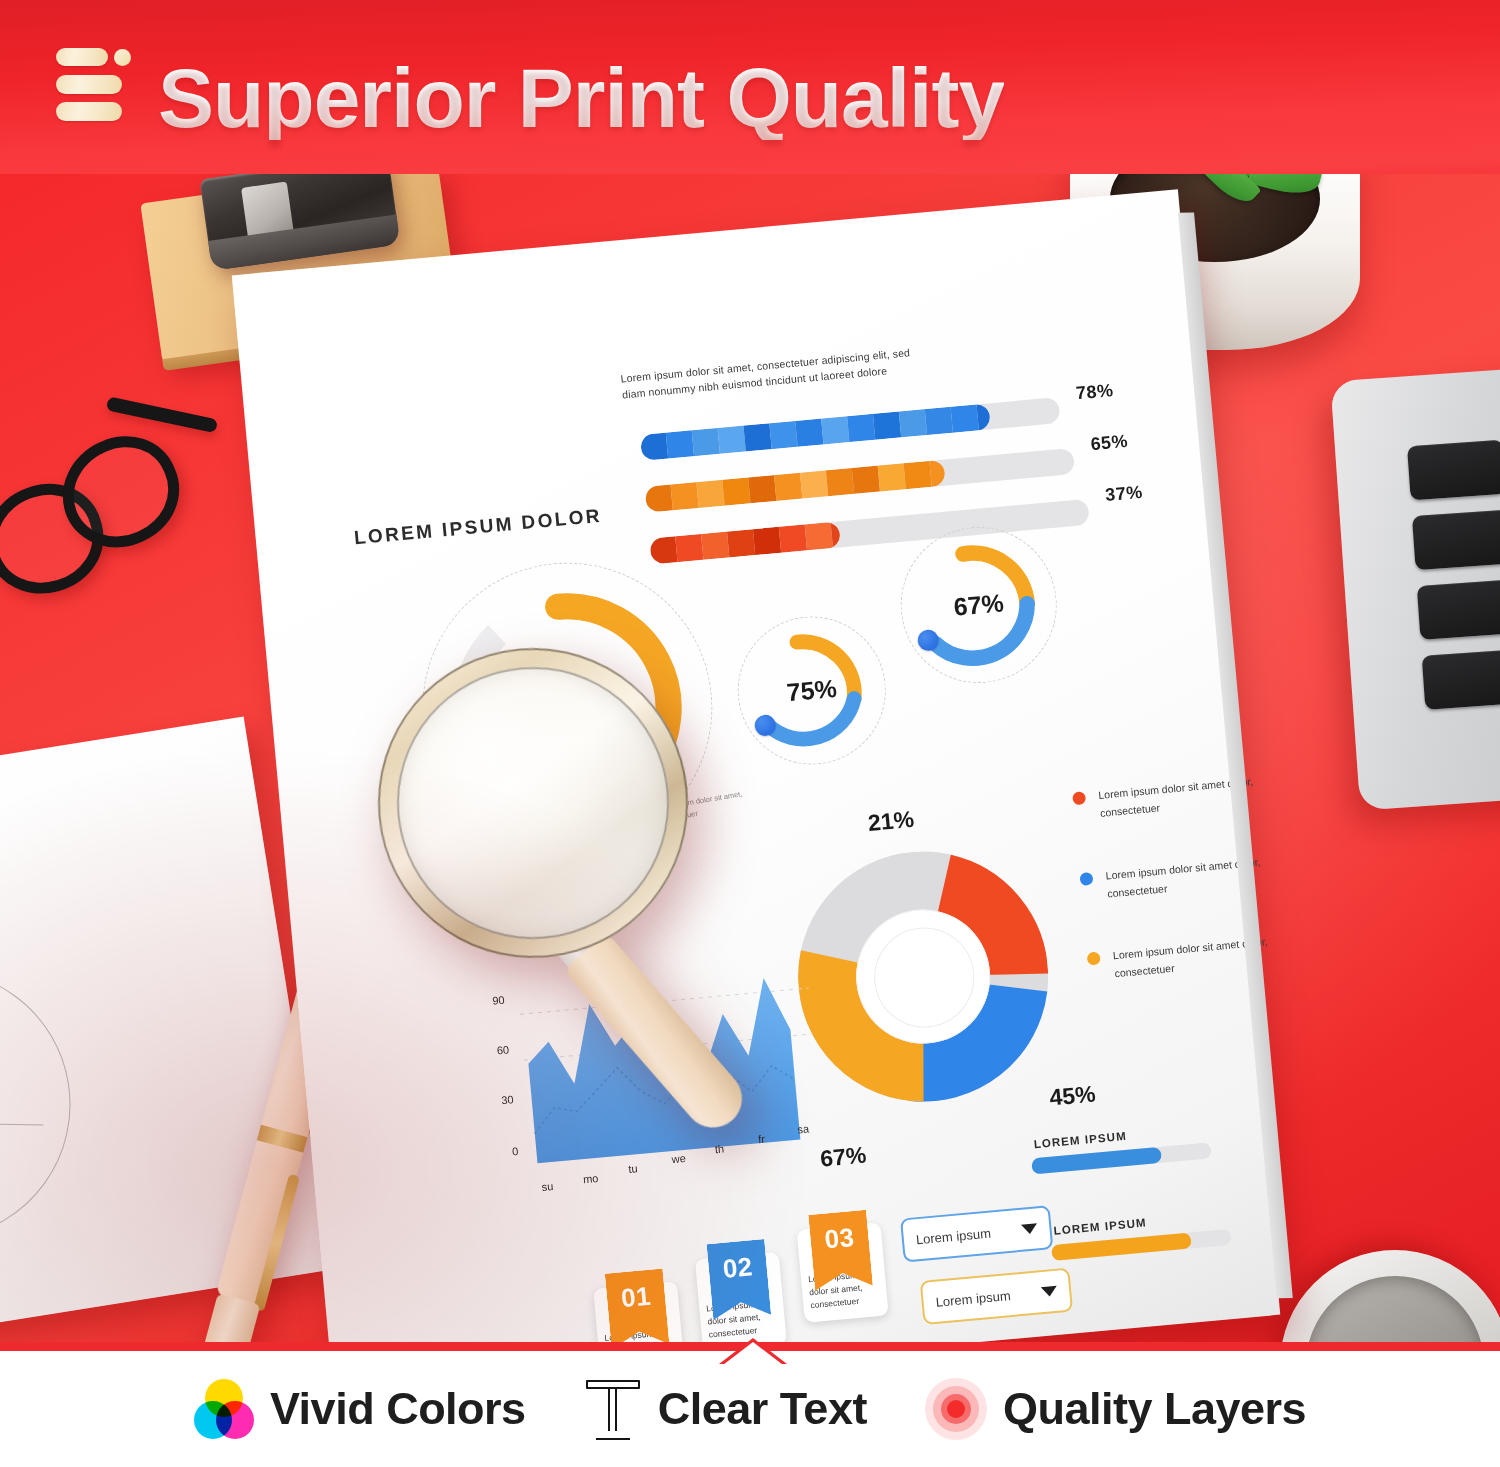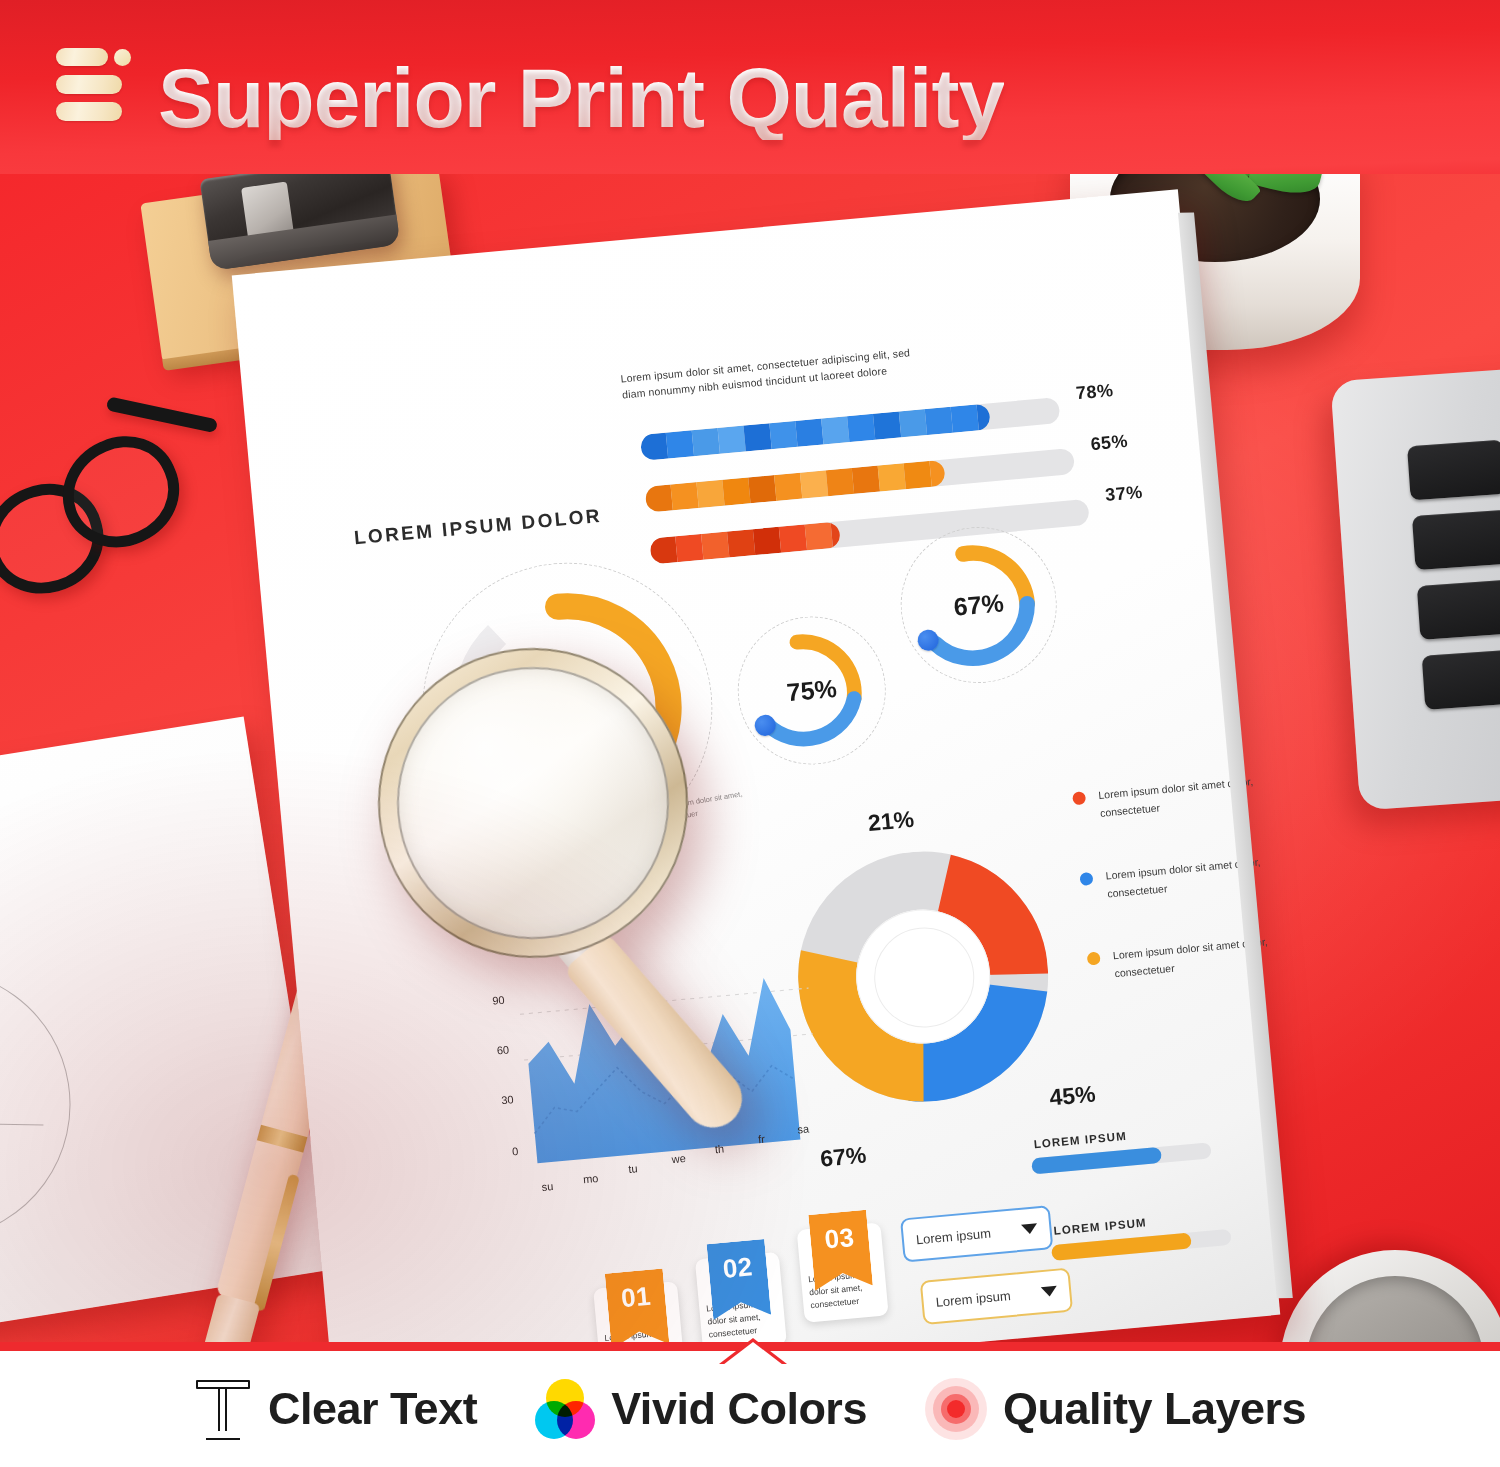--- a/index.html
+++ b/index.html
@@ -656,35 +656,35 @@
       </div>
       <div class="mag-ring"></div>
       <div class="mag-glass"></div>
     </div>
   </div>
 
   <div class="footer">
     <div class="notch"></div>
 
     <div class="feature">
+      <div class="icon-cmyk">
+        <i class="y"></i>
+          <i class="c"></i>
+          <i class="m"></i>
+      </div>
+      <div class="feature-label">Vivid Colors</div>
+    </div>
+
+    <div class="feature">
       <div class="icon-text">
         <div class="topbar"></div>
           <div class="stem"></div>
           <div class="footbar"></div>
       </div>
       <div class="feature-label">Clear Text</div>
-    </div>
-
-    <div class="feature">
-      <div class="icon-cmyk">
-        <i class="y"></i>
-          <i class="c"></i>
-          <i class="m"></i>
-      </div>
-      <div class="feature-label">Vivid Colors</div>
     </div>
 
     <div class="feature">
       <div class="icon-layers">
         <i class="r4"></i>
           <i class="r3"></i>
           <i class="r2"></i>
           <i class="r1"></i>
       </div>
       <div class="feature-label">Quality Layers</div>

